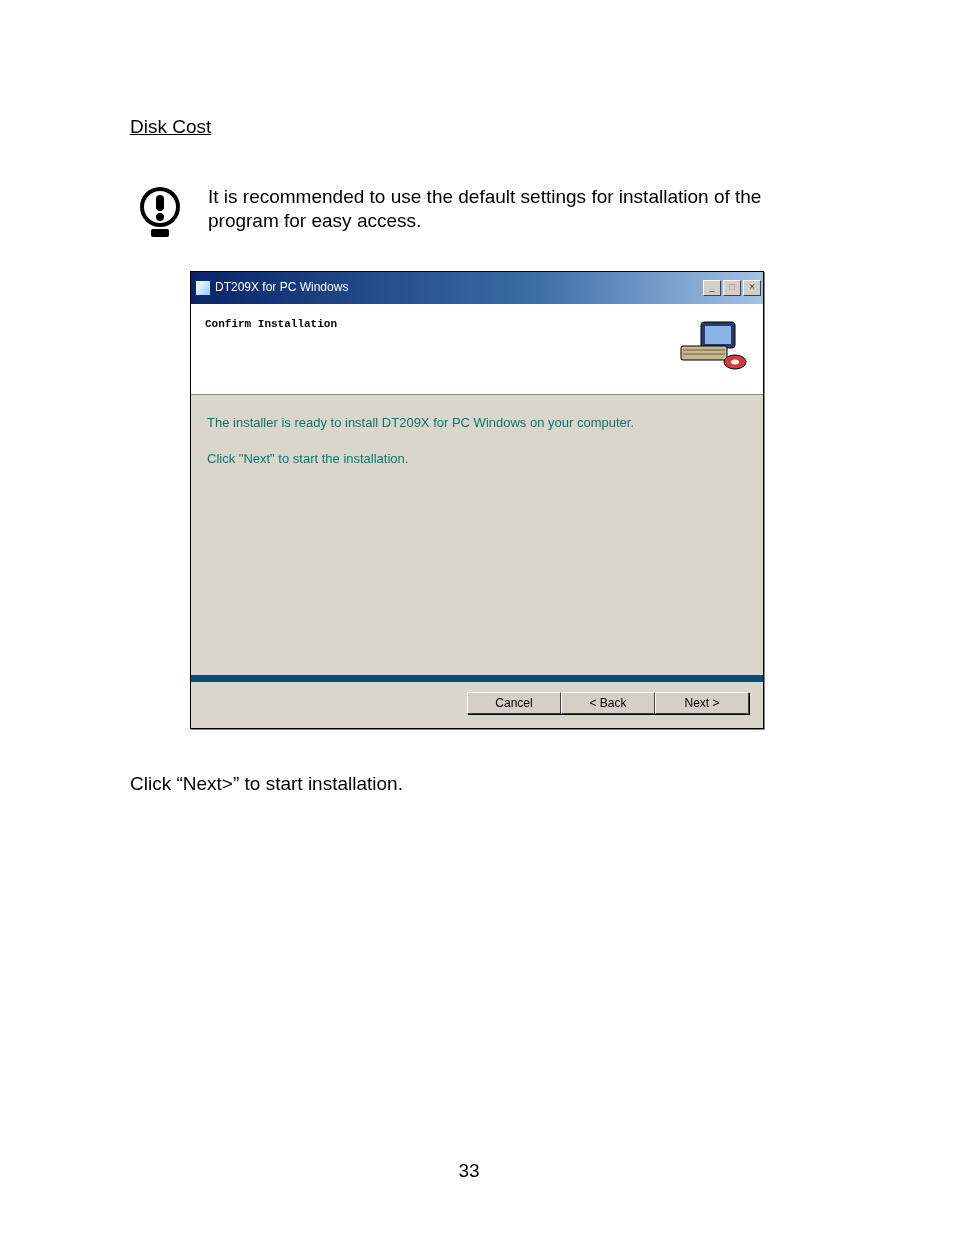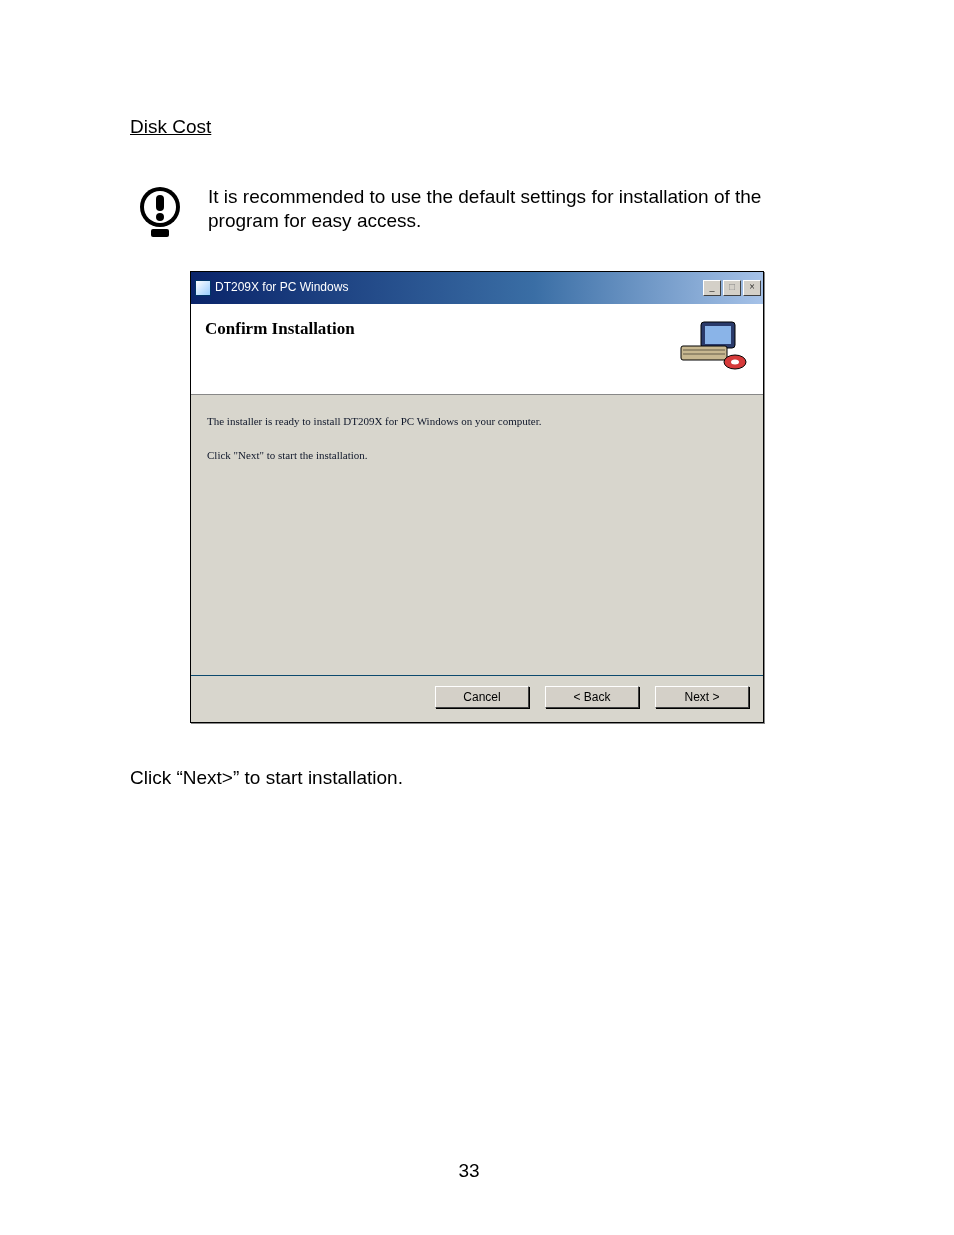--- a/index.html
+++ b/index.html
@@ -16,25 +16,25 @@
 
   
   .win{width:572px;margin:30px auto 0 auto;border:1px solid #000;background:#d8d6cd;box-shadow:1px 1px 0 #888}
   .titlebar{height:32px;background:linear-gradient(90deg,#0a246a 0%,#3a6ea5 60%,#a6c2e8 100%);display:flex;align-items:center;padding:0 2px 0 4px}
   .tb-icon{width:14px;height:14px;background:linear-gradient(135deg,#fff,#9cf);border:1px solid #036;margin-right:4px}
   .tb-title{color:#fff;font-family:Tahoma,Arial,sans-serif;font-size:12px;flex:1}
   .tb-btns{display:flex;gap:2px}
   .tb-btn{width:16px;height:14px;background:#d4d0c8;border:1px solid #fff;border-right-color:#404040;border-bottom-color:#404040;font-size:10px;line-height:12px;text-align:center;font-family:Tahoma;color:#000}
   .tb-btn.disabled{color:#888}
   .banner{background:#fff;border-bottom:1px solid #888;padding:12px 14px 10px 14px;display:flex;align-items:flex-start;min-height:68px}
-  .banner-title{font-family:Liberation Serif, serif;font-weight:bold;font-size:17px;flex:1;padding-top:2px}
+  .banner-title{font-family:Liberation Mono, monospace;font-weight:bold;font-size:11px;flex:1;padding-top:2px}
   .banner-art{width:78px;height:56px}
-  .body-area{padding:20px 16px 0 16px;height:260px;font-family:Liberation Serif, serif;font-size:11px;color:#0f172a}
+  .body-area{padding:20px 16px 0 16px;height:260px;font-family:Liberation Sans, sans-serif;font-size:13px;color:#0f766e}
   .body-area p{margin:0 0 20px 0}
-  .btn-row{border-top:1px solid #0c4a6e;padding:10px 14px 14px 0;display:flex;justify-content:flex-end;gap:16px}
+  .btn-row{border-top:7px solid #0c4a6e;padding:10px 14px 14px 0;display:flex;justify-content:flex-end;}
   .wbtn{width:94px;height:22px;background:#d4d0c8;border:1px solid #404040;border-top-color:#fff;border-left-color:#fff;font-family:Tahoma,Arial,sans-serif;font-size:12px;box-shadow:1px 1px 0 #000}
 
   .after{margin-top:43px}
   .pgnum{position:absolute;bottom:52px;left:0;right:16px;text-align:center;font-size:19px}
 </style>
 </head>
 <body>
 
 <div class="page">
 

